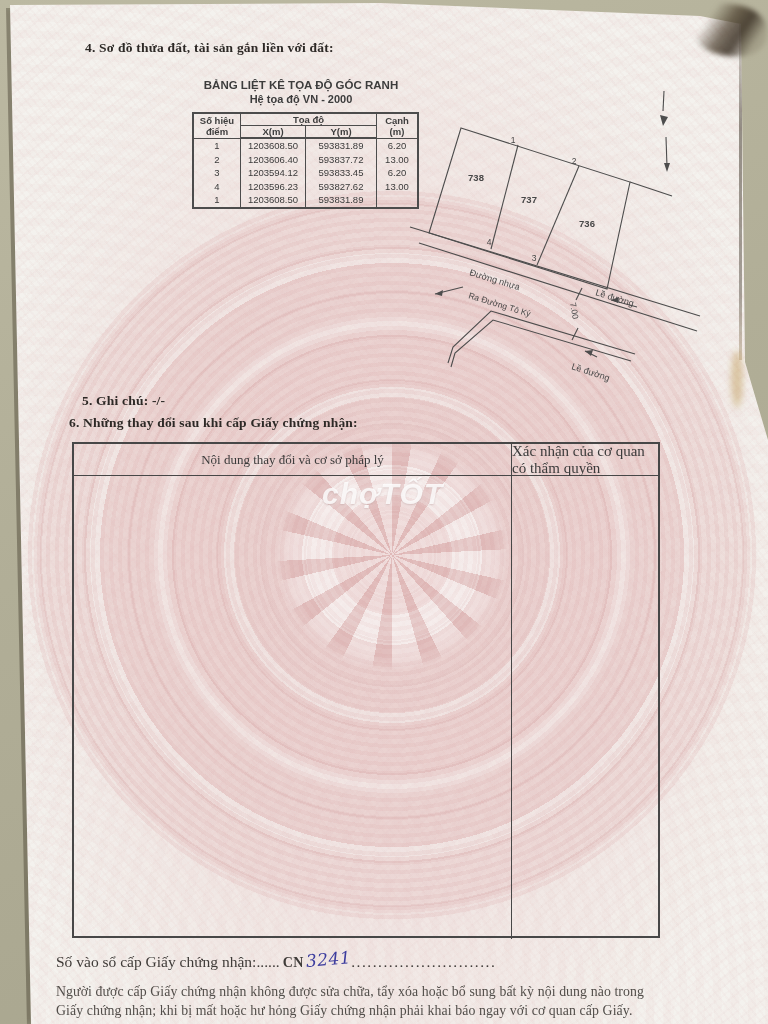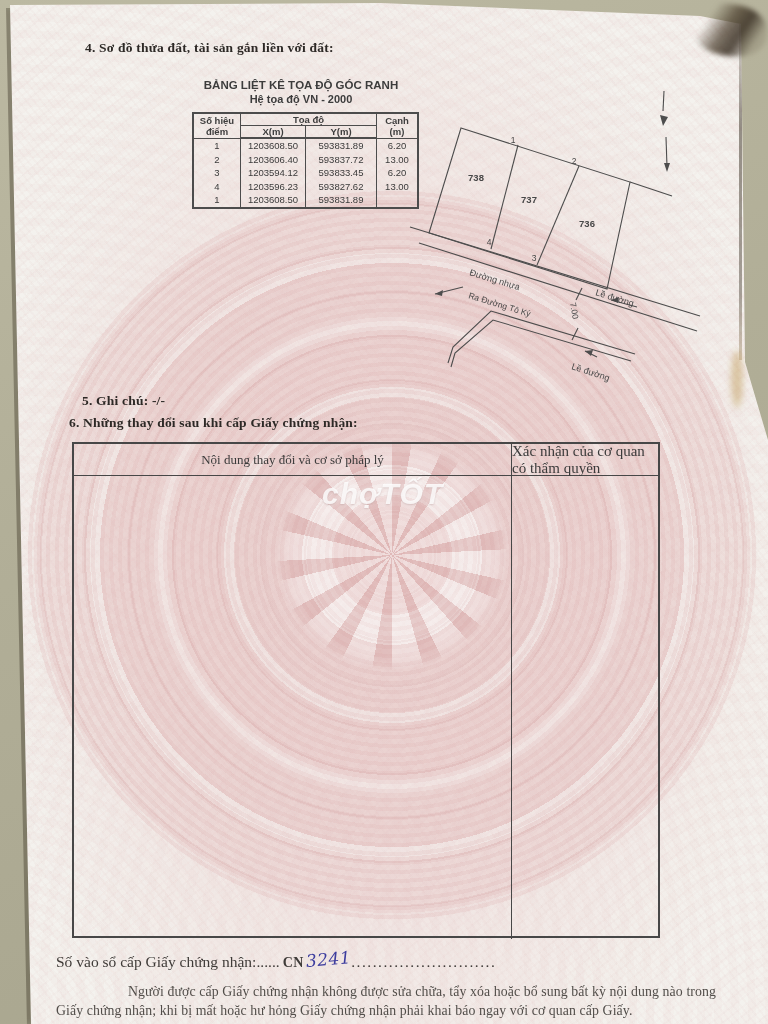--- a/index.html
+++ b/index.html
@@ -215,21 +215,21 @@
 
     <div class="chotot">chợTỐT</div>
 
     <div class="t register">
       <span>Số vào sổ cấp Giấy chứng nhận:......</span>
       <span class="cn">CN</span>
       <span class="num">3241</span>
       <span class="dots">...........................</span>
     </div>
 
-    <div class="t notice" style="top:984px;text-align:right;">Người được cấp Giấy chứng nhận không được sửa chữa, tẩy xóa hoặc bổ sung bất kỳ nội dung nào trong</div>
+    <div class="t notice" style="top:984px;">Người được cấp Giấy chứng nhận không được sửa chữa, tẩy xóa hoặc bổ sung bất kỳ nội dung nào trong</div>
     <div class="t notice" style="top:1003px;">Giấy chứng nhận; khi bị mất hoặc hư hỏng Giấy chứng nhận phải khai báo ngay với cơ quan cấp Giấy.</div>
 
     <div class="edge-line"></div>
     <div class="stain"></div>
   </div>
 
   <div class="fold"></div>
 </div>
 
 </body></html>

